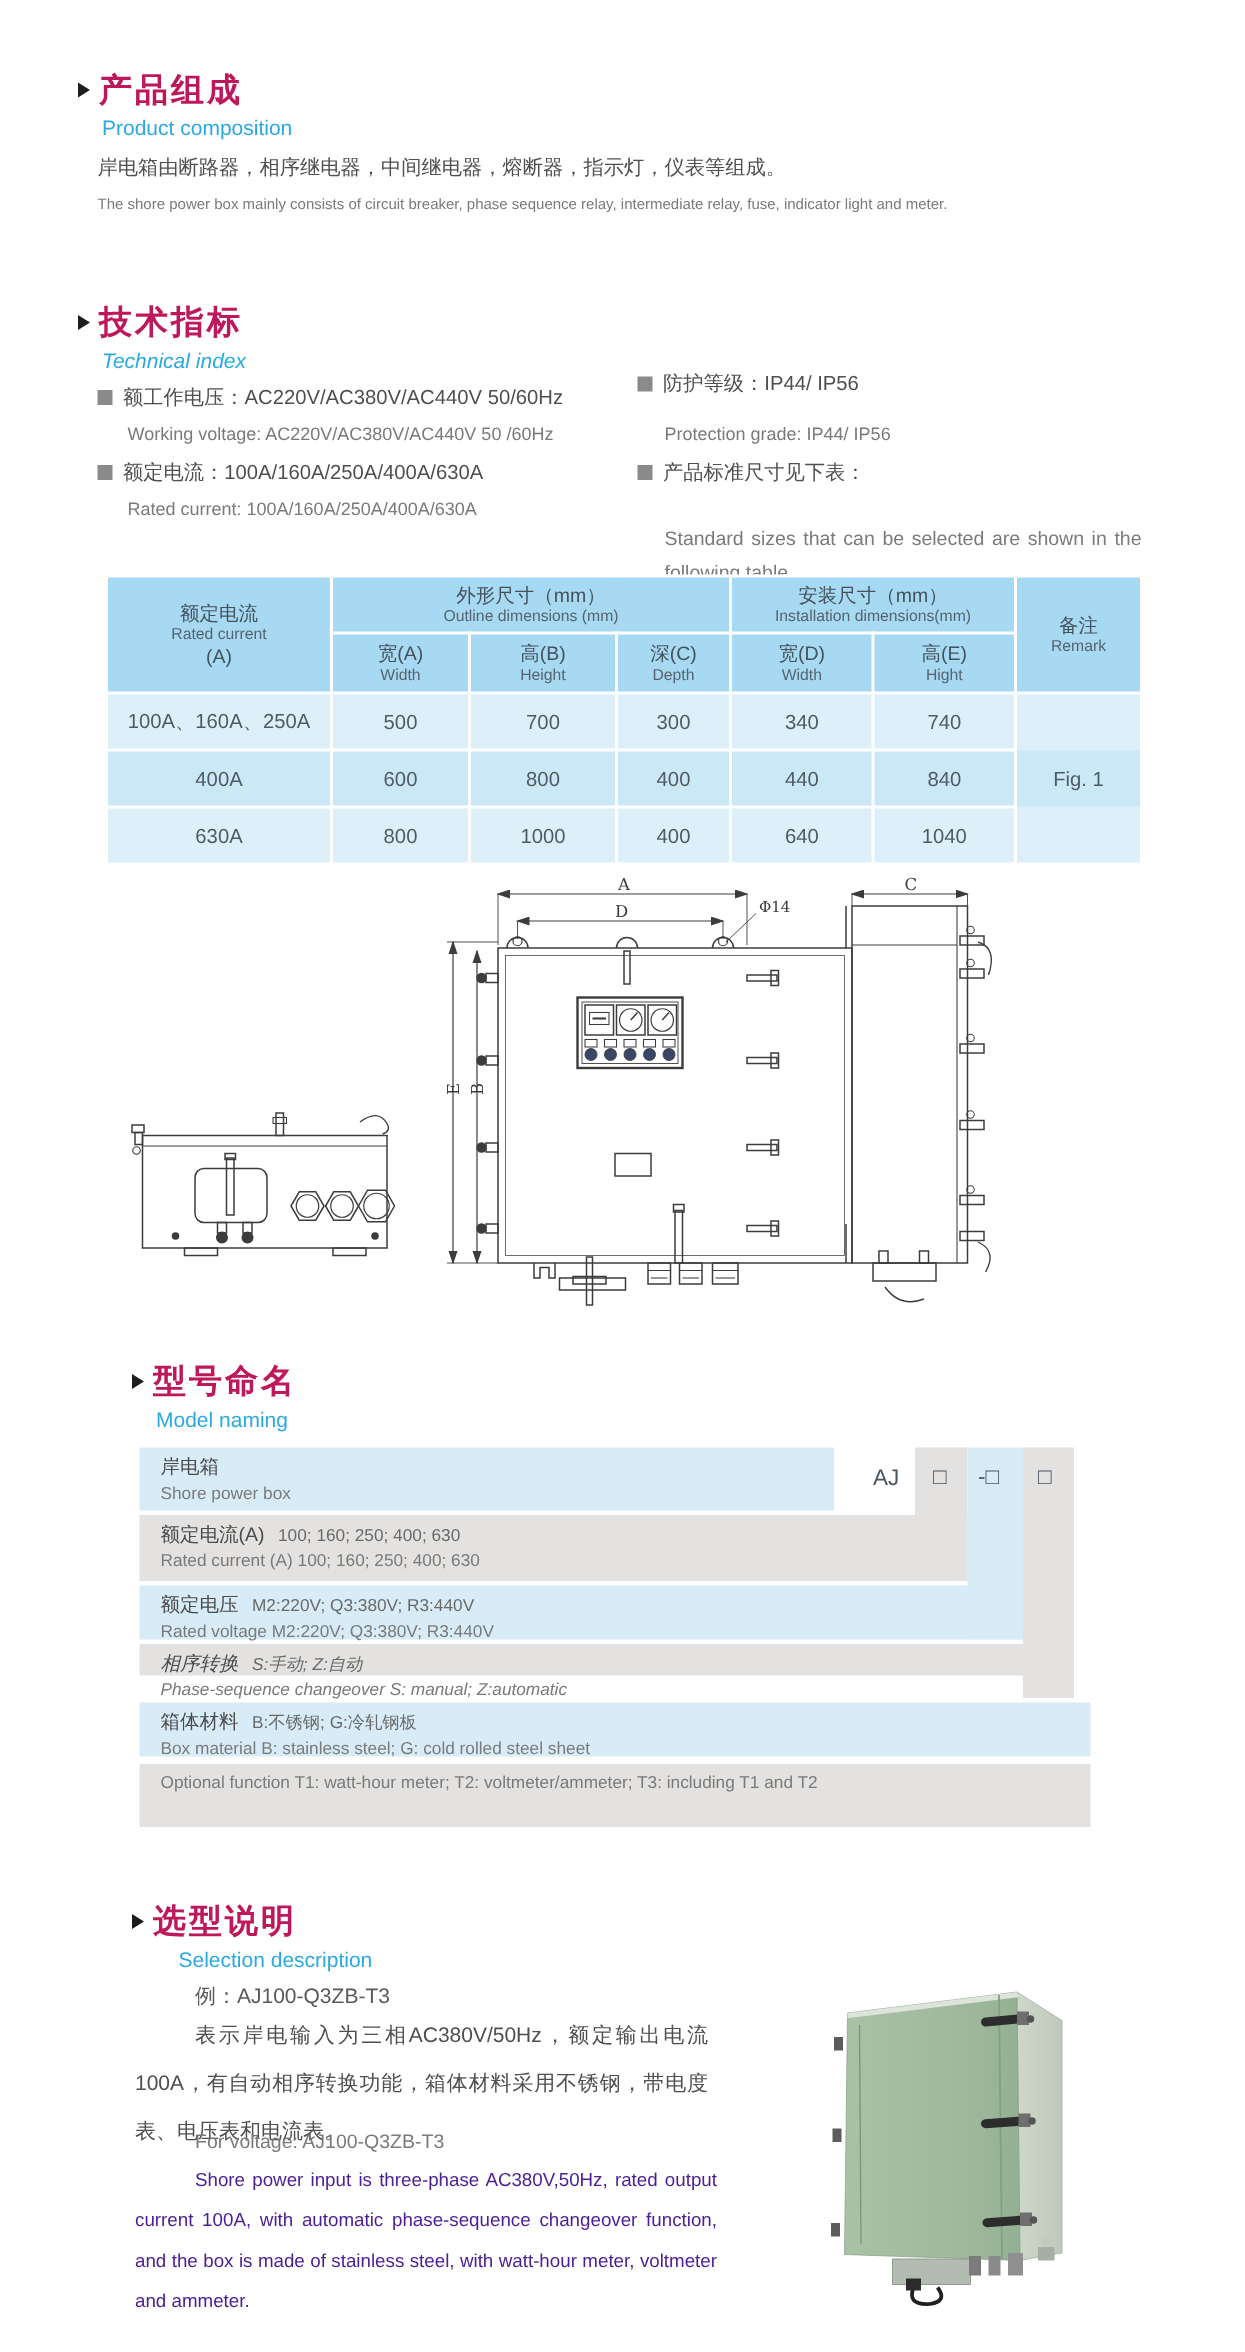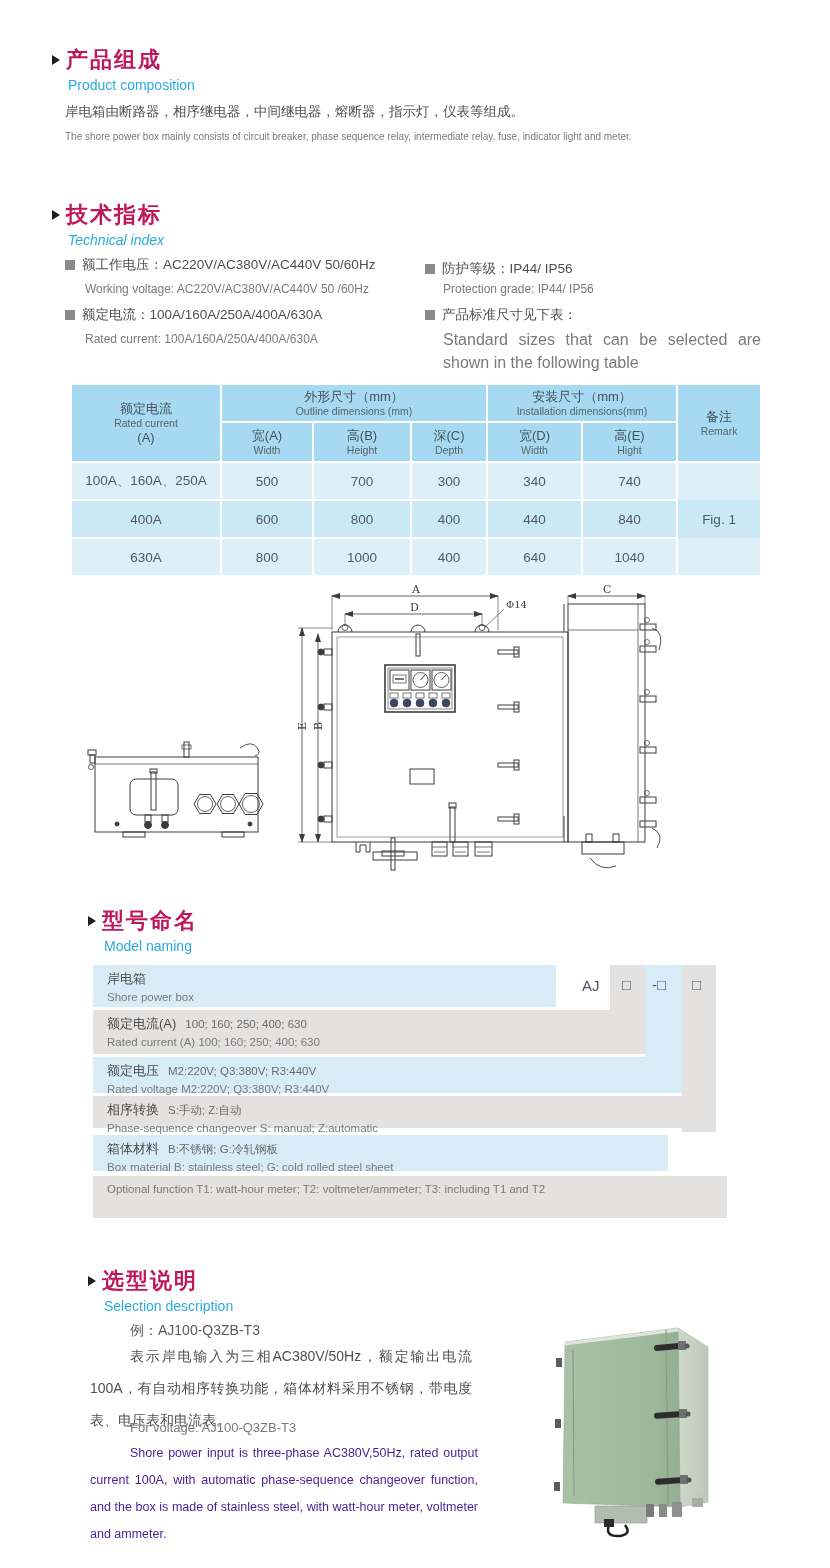--- a/index.html
+++ b/index.html
@@ -9,21 +9,21 @@
   
   .tri{width:0;height:0;border-left:8px solid #1d1d1d;border-top:5px solid transparent;border-bottom:5px solid transparent;}
   .h-cn{color:#be185d;font-size:22px;font-weight:bold;letter-spacing:2px;line-height:24px;}
   .h-en{color:#2ba9e0;font-size:14px;line-height:16px;}
   .p-cn{color:#4f4f4f;font-size:13.5px;line-height:20px;}
   .p-en{color:#7a7a7a;font-size:10px;line-height:18px;white-space:nowrap;}
   
   .bullet{display:inline-block;width:10px;height:10px;background:#8a8a8a;margin-right:7px;vertical-align:-1px;}
   .spec-cn{color:#4f4f4f;font-size:13.5px;white-space:nowrap;}
   .spec-en{color:#7a7a7a;font-size:12px;white-space:nowrap;}
-  .spec-en-block{color:#7a7a7a;font-size:16px;line-height:23px;text-align:justify;}
+  .spec-en-block{color:#7a7a7a;font-size:13px;line-height:23px;text-align:justify;margin-top:19px;}
   
   table.dims{border-collapse:collapse;table-layout:fixed;width:690px;}
   table.dims td,table.dims th{border:2px solid #ffffff;padding:0;text-align:center;vertical-align:middle;font-weight:normal;}
   .th-bg{background:#a7d9f2;}
   .cell-cn{color:#44525c;font-size:13px;line-height:16px;}
   .cell-en{color:#55646e;font-size:10.5px;line-height:13px;}
   .val{color:#4f5b63;font-size:13.5px;}
   .row-a{background:#ddf0fa;}
   .row-b{background:#cbe8f7;}
   .remark-merged{background:linear-gradient(to bottom,#ddf0fa 33.4%,#cbe8f7 33.4% 66.7%,#ddf0fa 66.7%);}
@@ -55,21 +55,21 @@
 
   <div class="abs tri" style="left:52px;top:210px;"></div>
   <div class="abs h-cn" style="left:66px;top:203px;">技术指标</div>
   <div class="abs h-en" style="left:68px;top:232px;font-style:italic;">Technical index</div>
 
   <div class="abs spec-cn" style="left:65px;top:256px;"><span class="bullet"></span><span>额工作电压：AC220V/AC380V/AC440V  50/60Hz</span></div>
   <div class="abs spec-en" style="left:85px;top:282px;">Working voltage: AC220V/AC380V/AC440V 50 /60Hz</div>
   <div class="abs spec-cn" style="left:65px;top:306px;"><span class="bullet"></span><span>额定电流：100A/160A/250A/400A/630A</span></div>
   <div class="abs spec-en" style="left:85px;top:332px;">Rated current: 100A/160A/250A/400A/630A</div>
 
-  <div class="abs spec-cn" style="left:425px;top:260px;"><span class="bullet"></span><span>防护等级：IP44/ IP56</span></div>
+  <div class="abs spec-cn" style="left:425px;top:247px;"><span class="bullet"></span><span>防护等级：IP44/ IP56</span></div>
   <div class="abs spec-en" style="left:443px;top:282px;text-align:right;">Protection grade: IP44/ IP56</div>
   <div class="abs spec-cn" style="left:425px;top:306px;"><span class="bullet"></span><span>产品标准尺寸见下表：</span></div>
   <div class="abs spec-en-block" style="left:443px;top:328px;width:318px;">Standard sizes that can be selected are shown in the following table</div>
 
   <table class="dims abs" style="left:70px;top:383px;">
     <colgroup>
         <col style="width:150px">
         <col style="width:92px">
         <col style="width:98px">
         <col style="width:76px">
@@ -326,41 +326,41 @@
       <div class="nen">Shore power box</div>
     </div>
     <div class="nrow n-gray" style="top:45px;width:552px;height:44px;">
       <div><span class="nlabel">额定电流(A)</span><span class="nval">100; 160; 250; 400; 630</span></div>
       <div class="nen">Rated current (A) 100; 160; 250; 400; 630</div>
     </div>
     <div class="nrow n-blue" style="top:92px;width:589px;height:36px;">
       <div><span class="nlabel">额定电压</span><span class="nval">M2:220V;  Q3:380V;  R3:440V</span></div>
       <div class="nen">Rated voltage  M2:220V;  Q3:380V;  R3:440V</div>
     </div>
-    <div class="nrow n-gray" style="top:131px;width:623px;height:32px;">
+    <div class="nrow n-gray" style="top:131px;width:623px;height:21px;font-style:italic;">
       <div><span class="nlabel">相序转换</span><span class="nval">S:手动; Z:自动</span></div>
       <div class="nen">Phase-sequence changeover  S: manual;  Z:automatic</div>
     </div>
-    <div class="nrow n-blue" style="top:170px;width:575px;height:36px;">
+    <div class="nrow n-blue" style="top:170px;width:634px;height:36px;">
       <div><span class="nlabel">箱体材料</span><span class="nval">B:不锈钢;  G:冷轧钢板</span></div>
       <div class="nen">Box material   B: stainless steel; G: cold rolled steel sheet</div>
     </div>
     <div class="nrow n-gray" style="top:211px;width:634px;height:42px;">
       <div class="nen">Optional function  T1: watt-hour meter; T2: voltmeter/ammeter; T3: including T1 and T2</div>
     </div>
 
     <div class="abs codetext" style="left:582px;top:12px;">AJ</div>
     <div class="abs codetext" style="left:622px;top:11px;">□</div>
     <div class="abs codetext" style="left:652px;top:11px;">-□</div>
     <div class="abs codetext" style="left:692px;top:11px;">□</div>
   </div>
 
   <div class="abs tri" style="left:88px;top:1276px;"></div>
   <div class="abs h-cn" style="left:102px;top:1269px;">选型说明</div>
-  <div class="abs h-en" style="left:104px;top:1298px;">Selection description</div>
+  <div class="abs h-en" style="left:119px;top:1298px;">Selection description</div>
   <div class="abs sel-ex" style="left:130px;top:1322px;">例：AJ100-Q3ZB-T3</div>
   <div class="abs sel-cn" style="left:90px;top:1340px;width:382px;">表示岸电输入为三相AC380V/50Hz，额定输出电流100A，有自动相序转换功能，箱体材料采用不锈钢，带电度表、电压表和电流表。</div>
   <div class="abs sel-ex" style="left:130px;top:1420px;font-size:13px;color:#7a7a7a;">For voltage: AJ100-Q3ZB-T3</div>
   <div class="abs sel-en" style="left:90px;top:1440px;width:388px;">Shore power input is three-phase AC380V,50Hz, rated output current 100A, with automatic phase-sequence changeover function, and the box is made of stainless steel, with watt-hour meter, voltmeter and ammeter.</div>
 
   <svg class="abs" style="left:540px;top:1300px;" width="290" height="268" viewBox="0 0 290 268">
     <defs>
       <linearGradient id="gfront" x1="0" y1="0" x2="1" y2="0">
         <stop offset="0" stop-color="#a9c2a6"></stop>
           <stop offset="0.75" stop-color="#9cb79a"></stop>

